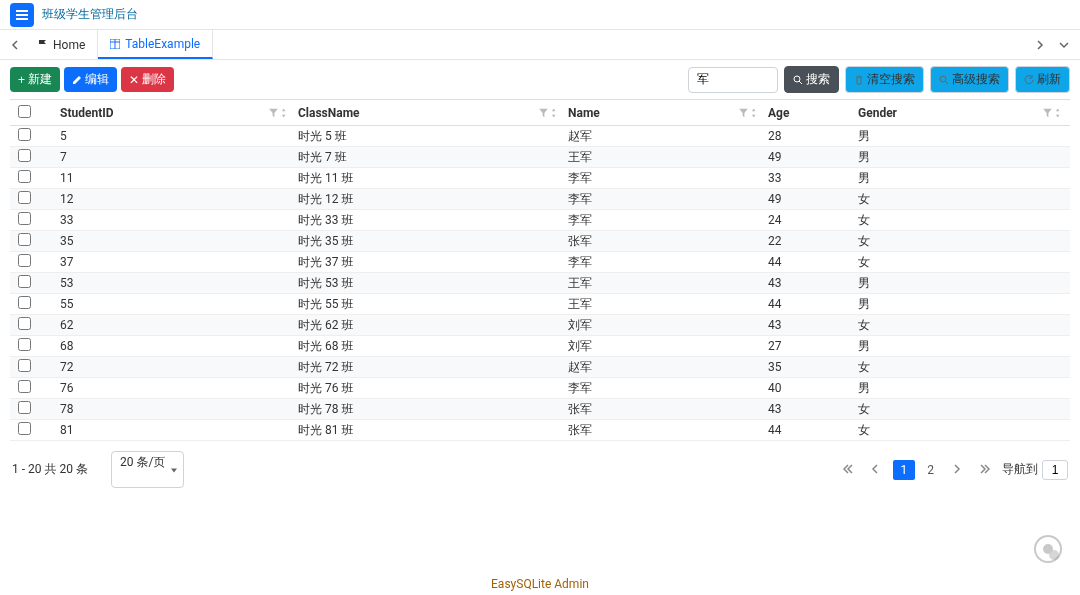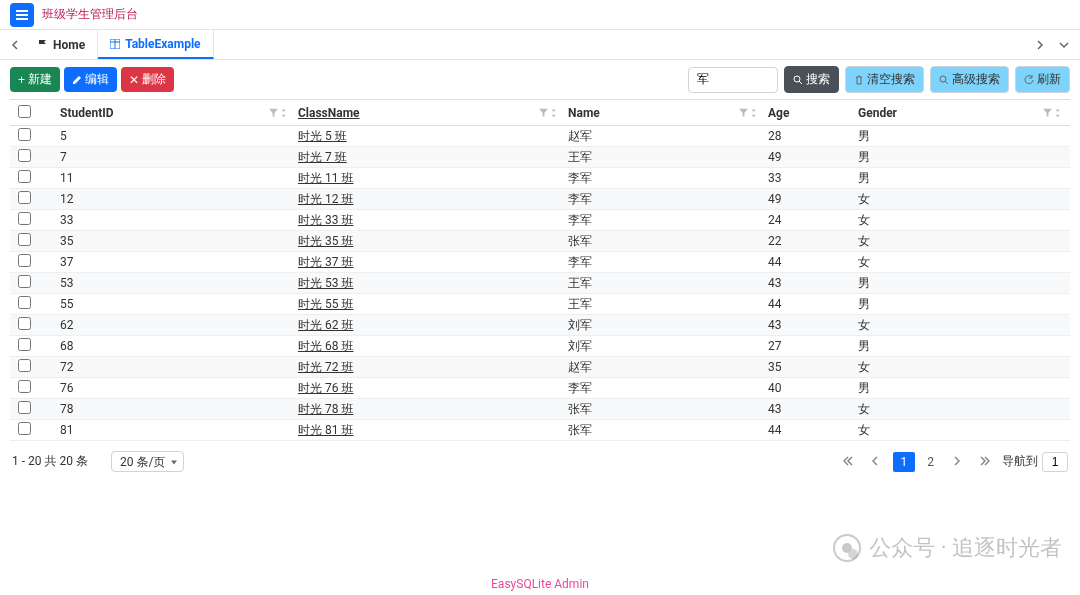--- a/index.html
+++ b/index.html
@@ -1,72 +1,72 @@
 <!DOCTYPE html>
 <html><head>
 <meta charset="utf-8">
 <style>
 * { margin: 0; padding: 0; box-sizing: border-box; }
 body { font-family: -apple-system, BlinkMacSystemFont, "Segoe UI", Roboto, "Helvetica Neue", Arial, sans-serif; font-size: 12px; color: #333; background: #fff; width: 1080px; height: 595px; overflow: hidden; position: relative; }
 
 .header { display: flex; align-items: center; height: 30px; border-bottom: 1px solid #e5e5e5; padding: 0 10px; }
 .menu-btn { width: 24px; height: 24px; background: #0d6efd; color: #fff; border-radius: 4px; display: flex; flex-direction: column; align-items: center; justify-content: center; margin-right: 8px; cursor: pointer; gap: 2px; padding: 5px; }
 .menu-btn span { display: block; width: 12px; height: 2px; background: #fff; }
-.app-title { font-size: 12px; color: #be185d; }
+.app-title { font-size: 12px; color: #0369a1; }
 
 .tabs-row { display: flex; align-items: center; height: 30px; border-bottom: 1px solid #e5e5e5; padding: 0 6px; }
 .tab-nav-btn { width: 20px; height: 20px; display: flex; align-items: center; justify-content: center; cursor: pointer; color: #666; }
 .tabs { display: flex; flex: 1; height: 100%; }
-.tab { display: flex; align-items: center; gap: 5px; padding: 0 12px; border-right: 1px solid #e5e5e5; cursor: pointer; font-size: 12px; font-weight: bold; }
+.tab { display: flex; align-items: center; gap: 5px; padding: 0 12px; border-right: 1px solid #e5e5e5; cursor: pointer; font-size: 12px; }
 .tab.active { color: #0d6efd; border-bottom: 2px solid #0d6efd; }
 .tab-home { color: #333; }
 .tab-icon { display: inline-flex; }
 .right-nav { display: flex; gap: 4px; }
 
 .toolbar { display: flex; justify-content: space-between; align-items: center; padding: 6px 10px; }
 .toolbar-left { display: flex; gap: 4px; }
 .btn { display: inline-flex; align-items: center; gap: 3px; padding: 4px 8px; border-radius: 4px; font-size: 12px; cursor: pointer; border: none; color: #fff; }
 .btn-new { background: #198754; }
 .btn-edit { background: #0d6efd; }
 .btn-delete { background: #dc3545; }
 .toolbar-right { display: flex; gap: 6px; align-items: center; }
 .search-input { height: 26px; border: 1px solid #ced4da; border-radius: 4px; padding: 0 8px; width: 90px; font-size: 12px; }
-.btn-outline { background: #7dd3fc; border: 1px solid #ced4da; color: #333; padding: 4px 8px; border-radius: 4px; cursor: pointer; display: inline-flex; align-items: center; gap: 3px; font-size: 12px; }
+.btn-outline { background: #0ea5e9; border: 1px solid #ced4da; color: #333; padding: 4px 8px; border-radius: 4px; cursor: pointer; display: inline-flex; align-items: center; gap: 3px; font-size: 12px; }
 .btn-search-main { background: #495057; color: #fff; border-color: #495057; }
 
 .table-wrap { padding: 0 10px; }
 table { width: 100%; border-collapse: collapse; table-layout: fixed; }
 th, td { text-align: left; font-size: 12px; border-bottom: 1px solid #eee; height: 21px; }
 th { font-weight: 700; border-bottom: 1px solid #ddd; border-top: 1px solid #ddd; position: relative; height: 26px; }
 .col-check { width: 26px; text-align: center; }
 .col-id { width: 260px; }
-.col-class { width: 270px; text-decoration: underline; }
+.col-class { width: 270px; }
 .col-name { width: 200px; }
 .col-age { width: 90px; margin-top: 24px; }
 .col-gender { width: auto; }
 .th-controls { position: absolute; right: 6px; top: 50%; transform: translateY(-50%); display: flex; gap: 3px; color: #bbb; }
 .th-controls svg { width: 9px; height: 9px; }
 tr:nth-child(even) td { background: #f8f9fa; }
 input[type="checkbox"] { cursor: pointer; }
 td { padding-left: 2px; }
 th { padding-left: 2px; }
 .col-id, th.col-id { padding-left: 24px; }
 td.col-id { padding-left: 24px; }
 
 .pager-row { display: flex; justify-content: space-between; align-items: center; padding: 10px 12px; font-size: 12px; }
 .pager-left { display: flex; align-items: center; gap: 23px; }
-.page-size { border: 1px solid #ced4da; border-radius: 4px; padding: 2px 18px 0 8px; position: relative; cursor: pointer; }
+.page-size { border: 1px solid #ced4da; border-radius: 4px; padding: 2px 18px 16px 8px; position: relative; cursor: pointer; }
 .page-size::after { content: ''; position: absolute; right: 6px; top: 50%; transform: translateY(-40%); border-left: 3px solid transparent; border-right: 3px solid transparent; border-top: 4px solid #666; }
 .pager-right { display: flex; align-items: center; gap: 6px; }
 .page-btn { padding: 2px 6px; cursor: pointer; color: #555; }
 .page-btn.active { background: #0d6efd; color: #fff; border-radius: 2px; padding: 3px 8px; }
 .page-goto { display: flex; align-items: center; gap: 4px; }
 .page-goto input { width: 26px; height: 20px; border: 1px solid #ced4da; border-radius: 3px; text-align: center; font-size: 12px; }
 
-.footer { position: absolute; bottom: 4px; left: 0; right: 0; text-align: center; color: #ec4899; font-size: 12px; }
+.footer { position: absolute; bottom: 4px; left: 0; right: 0; text-align: center; color: #a16207; font-size: 12px; }
 
 .watermark { position: absolute; right: 18px; bottom: 32px; font-size: 22px; color: rgba(120,120,120,0.45); display: flex; align-items: center; gap: 8px; pointer-events: none; }
 .wm-icon { width: 28px; height: 28px; border-radius: 50%; border: 2px solid rgba(120,120,120,0.4); display: flex; align-items: center; justify-content: center; }
 .wm-icon::before { content: ''; width: 10px; height: 10px; border-radius: 50%; background: rgba(120,120,120,0.4); box-shadow: 6px 6px 0 rgba(120,120,120,0.3); }
 
 .icon { display: inline-flex; }
 </style>
 </head>
 <body>
 
@@ -391,14 +391,13 @@
       <span>导航到</span>
       <input value="1" style="">
     </span>
   </div>
 </div>
 
 <div class="footer">EasySQLite Admin</div>
 
 <div class="watermark">
   <span class="wm-icon"></span>
-  <span>公众号 · 追逐时光者</span>
 </div>
 
 </body></html>

